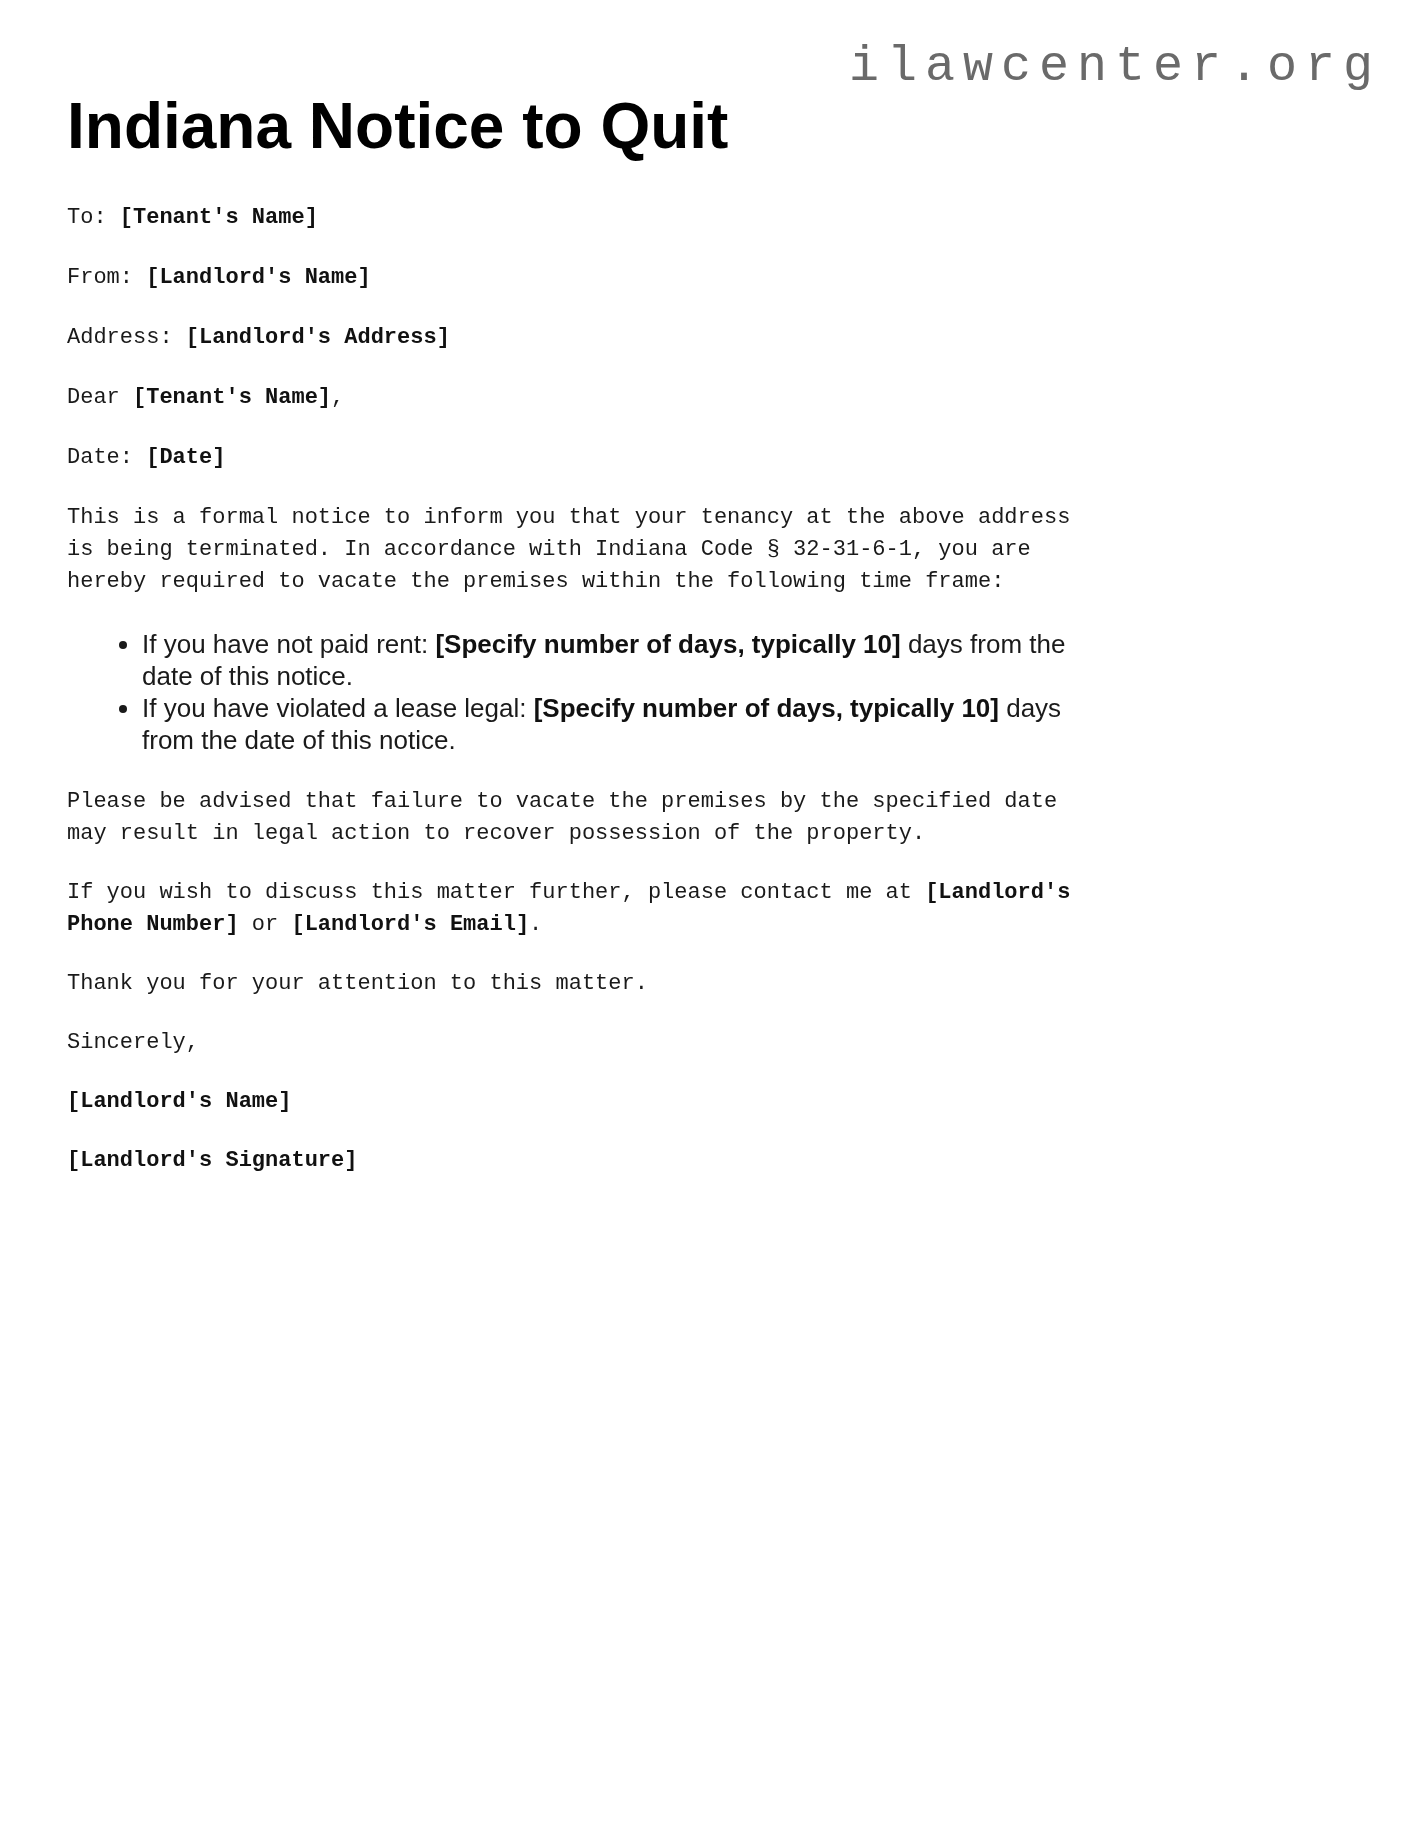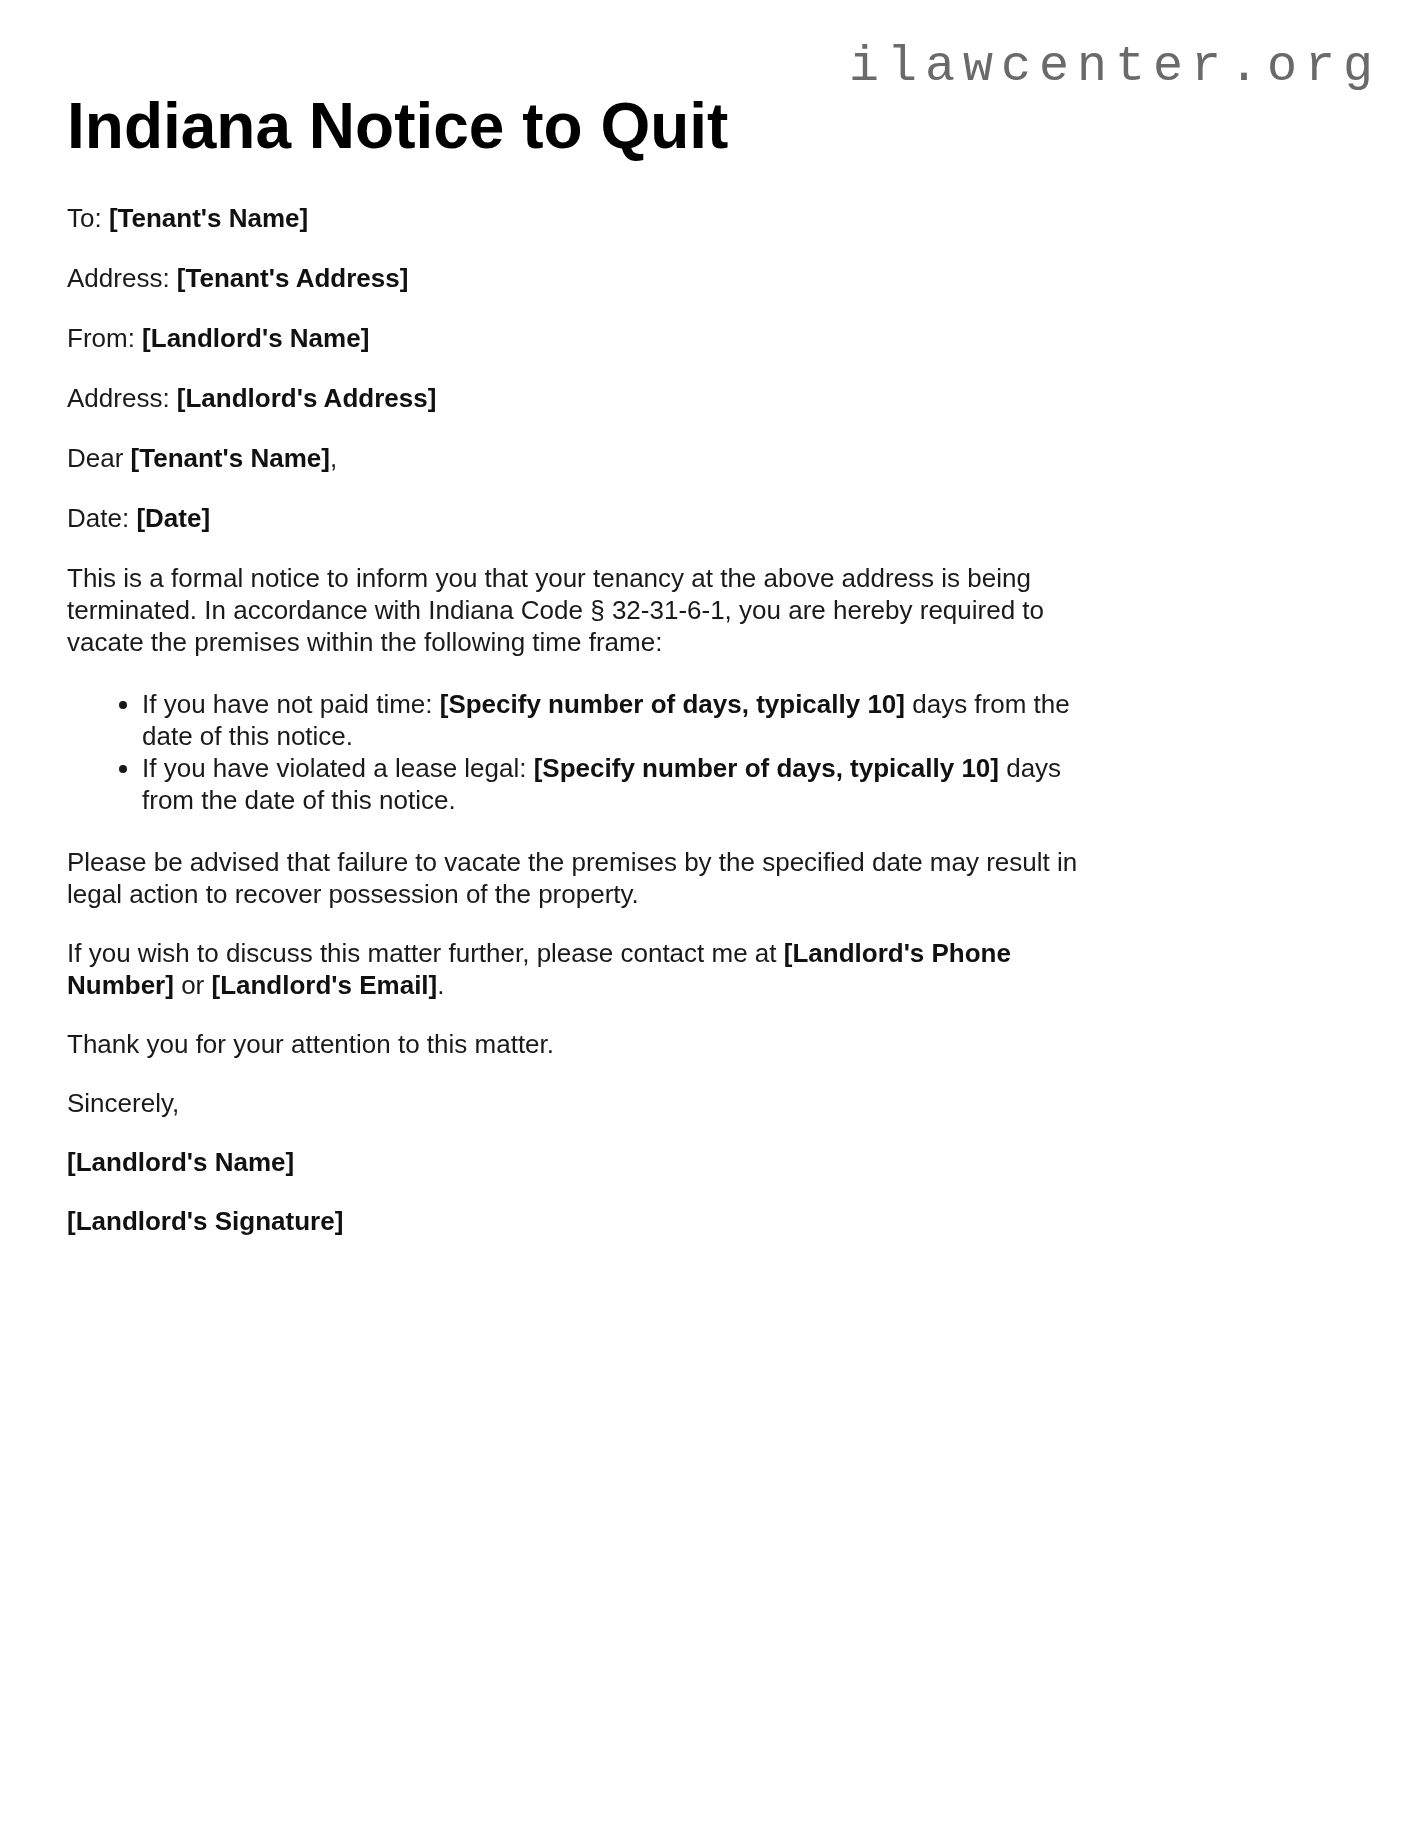--- a/index.html
+++ b/index.html
@@ -29,23 +29,24 @@
     width: 1097px; 
   }
   h1.doc-title {
     margin: 96px 0 46px 0;
     font-size: 64px;
     line-height: 60px;
     font-weight: bold;
     color: #000000;
   }
   p {
-    font-size: 26px;
+    font-size: 22px;
     line-height: 32px;
     margin: 0 0 28px 0;
+    font-family: Liberation Mono, monospace;
   }
   p.para { margin: 27px 0; }
   ul.notice-list {
     margin: 30px 0;
     padding: 0 0 0 75px;
     font-size: 26px;
     line-height: 32px;
   }
   ul.notice-list li { margin: 0; padding: 0; }
   b { font-weight: bold; color: #111111; }
@@ -54,34 +55,33 @@
 <body>
 
 <div class="watermark" style="color: rgb(106, 106, 106);">ilawcenter.org</div>
 
 <main class="letter">
 
   <h1 class="doc-title">Indiana Notice to Quit</h1>
 
   <p><span>To: </span><b>[Tenant's Name]</b></p>
 
-  <p><span>Address: </span><b>[Tenant's Address]</b></p>
 
   <p><span>From: </span><b>[Landlord's Name]</b></p>
 
   <p><span>Address: </span><b>[Landlord's Address]</b></p>
 
   <p><span>Dear </span><b>[Tenant's Name]</b><span>,</span></p>
 
   <p><span>Date: </span><b>[Date]</b></p>
 
   <p class="para"><span>This is a formal notice to inform you that your tenancy at the above address is being terminated. In accordance with Indiana Code § 32-31-6-1, you are hereby required to vacate the premises within the following time frame:</span></p>
 
   <ul class="notice-list">
-    <li><span>If you have not paid time: </span><b>[Specify number of days, typically 10]</b><span> days from the date of this notice.</span></li>
+    <li><span>If you have not paid rent: </span><b>[Specify number of days, typically 10]</b><span> days from the date of this notice.</span></li>
     <li><span>If you have violated a lease legal: </span><b>[Specify number of days, typically 10]</b><span> days from the date of this notice.</span></li>
   </ul>
 
   <p class="para"><span>Please be advised that failure to vacate the premises by the specified date may result in legal action to recover possession of the property.</span></p>
 
   <p class="para"><span>If you wish to discuss this matter further, please contact me at </span><b>[Landlord's Phone Number]</b><span> or </span><b>[Landlord's Email]</b><span>.</span></p>
 
   <p class="para"><span>Thank you for your attention to this matter.</span></p>
 
   <p class="para"><span>Sincerely,</span></p>

